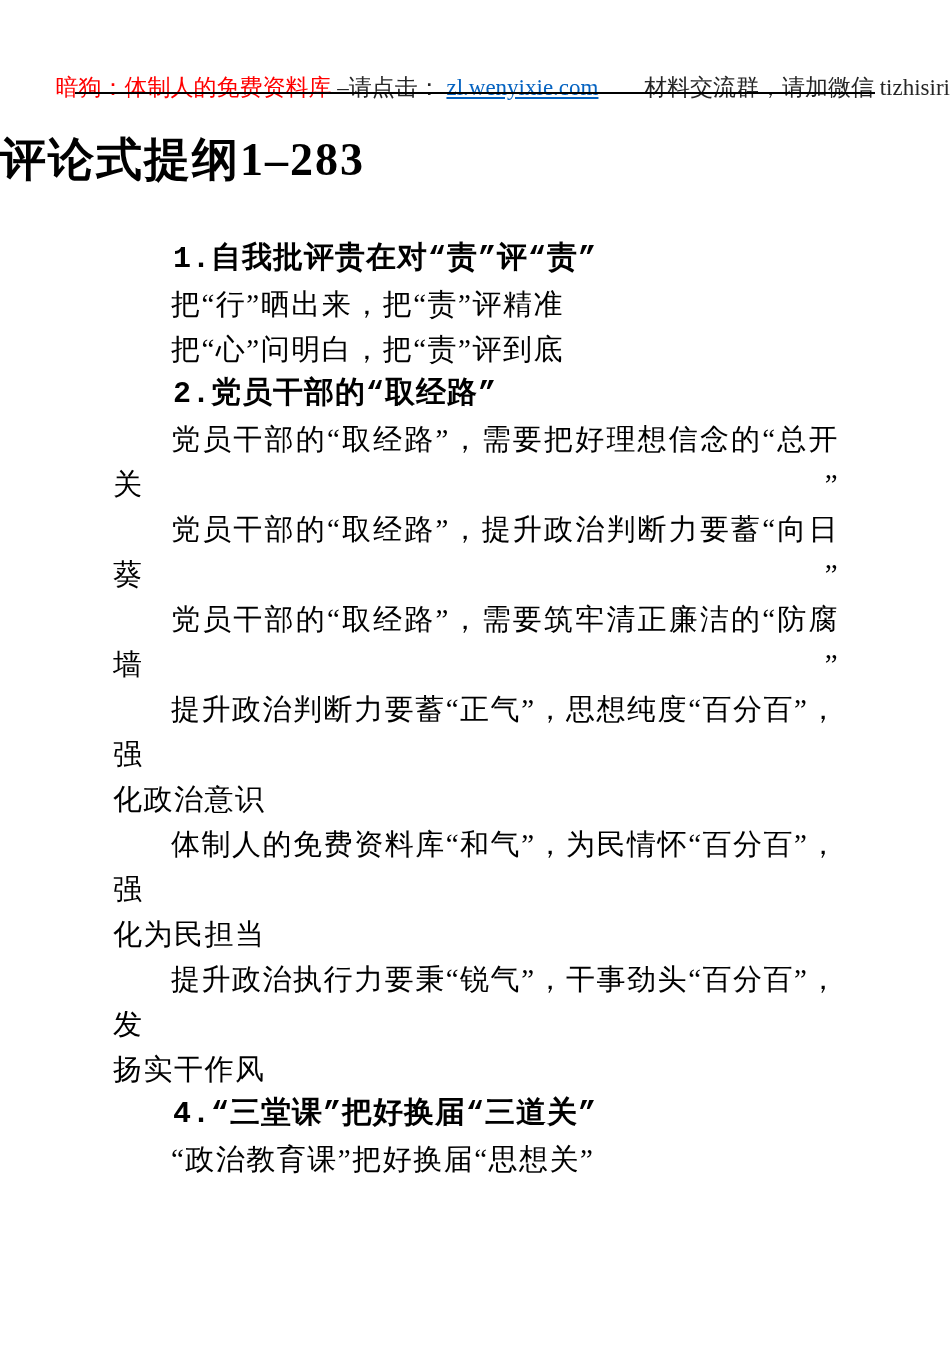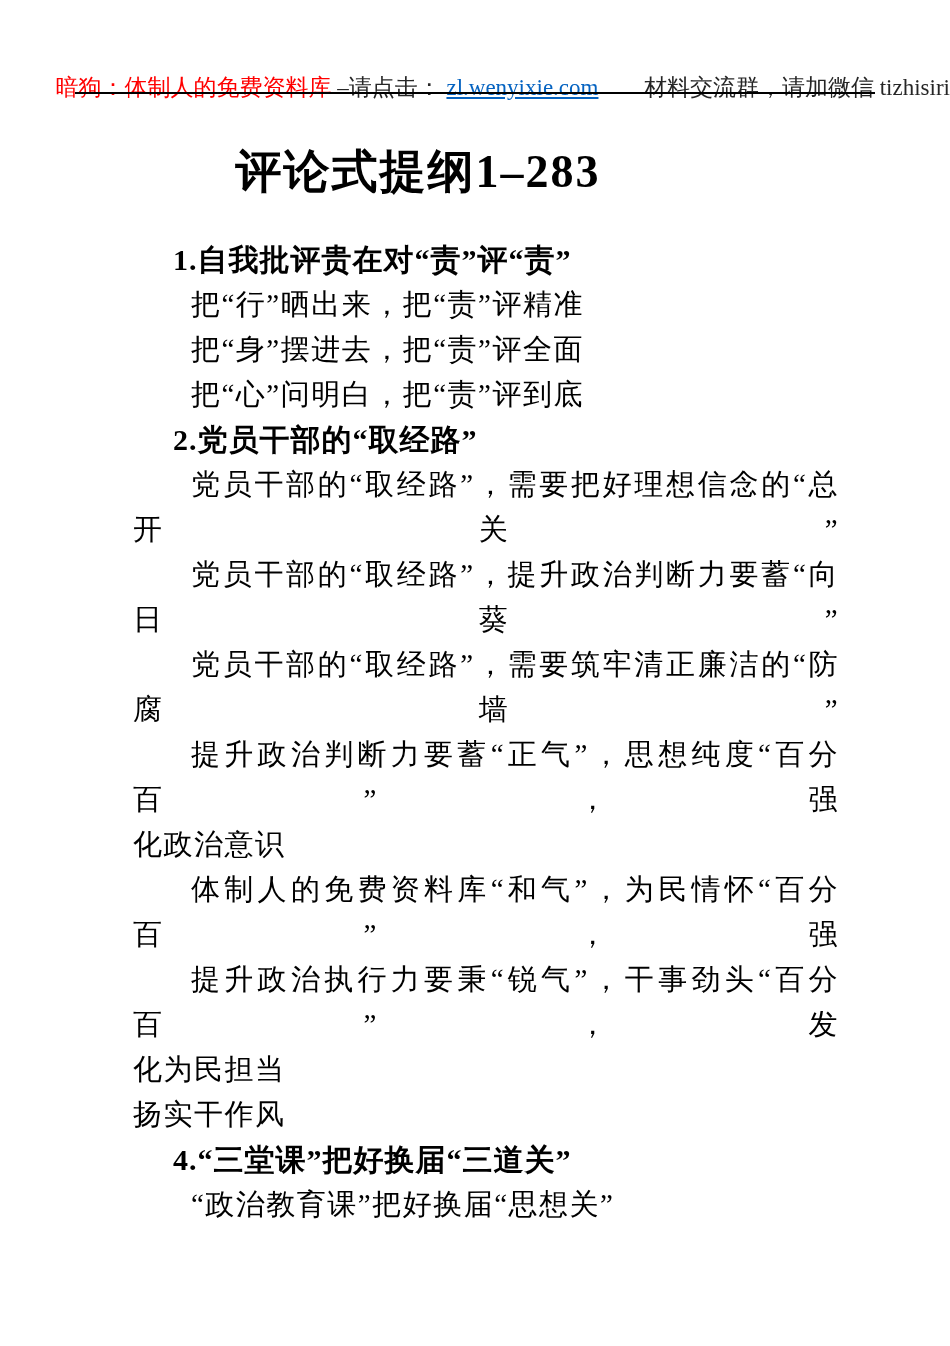--- a/index.html
+++ b/index.html
@@ -33,52 +33,51 @@
   .header-rule {
     position: absolute;
     top: 92px; left: 75px; width: 800px;
     border-top: 2.5px solid #000000;
   }
 
   
   .title {
     position: absolute;
     top: 128px; left: 0; width: 812px;
-    margin: 12px;
-    text-align: center;
+    margin: 0;
+    text-align: left;
     font-family: "Liberation Serif", serif;
     font-weight: bold;
     font-size: 46px;
     line-height: 64px;
     letter-spacing: 2px;
     color: #000000;
   }
 
   
   .content {
     position: absolute;
     top: 237px; left: 113px; width: 726px;
     color: #000000;
   }
   .h {
-    font-family: Liberation Serif, serif;
+    font-family: Liberation Mono, monospace;
     font-weight: bold;
     font-size: 30px;
     line-height: 45px;
     letter-spacing: 1px;
     text-indent: 2em;
     white-space: nowrap;
   }
   .ln {
     font-family: "Liberation Serif", serif;
     font-size: 29px;
     line-height: 45px;
     letter-spacing: 1.5px;
     text-indent: 2em;
-    margin-left: 20px;
   }
   .ln.spread {
     text-align: justify;
     text-align-last: justify;
   }
   .ln.cont { text-indent: 0; }
 </style>
 </head>
 <body>
 
@@ -92,32 +91,31 @@
     <span class="dark">材料交流群，请加微信 tizhisiri</span>
   </div>
   <div class="header-rule"></div>
 
   <h1 class="title">评论式提纲1–283</h1>
 
   <div class="content">
 
     <div class="h">1.自我批评贵在对“责”评“责”</div>
     <div class="ln">把“行”晒出来，把“责”评精准</div>
-    <div class="ln">把“身”摆进去，把“责”评全面</div>
     <div class="ln">把“心”问明白，把“责”评到底</div>
 
     <div class="h">2.党员干部的“取经路”</div>
     <div class="ln spread">党员干部的“取经路”，需要把好理想信念的“总开关”</div>
     <div class="ln spread">党员干部的“取经路”，提升政治判断力要蓄“向日葵”</div>
     <div class="ln spread">党员干部的“取经路”，需要筑牢清正廉洁的“防腐墙”</div>
 
     <div class="ln spread">提升政治判断力要蓄“正气”，思想纯度“百分百”，强</div>
     <div class="ln cont">化政治意识</div>
     <div class="ln spread">体制人的免费资料库“和气”，为民情怀“百分百”，强</div>
+    <div class="ln cont">化为民担当</div>
     <div class="ln spread">提升政治执行力要秉“锐气”，干事劲头“百分百”，发</div>
-    <div class="ln cont">化为民担当</div>
     <div class="ln cont">扬实干作风</div>
 
     <div class="h">4.“三堂课”把好换届“三道关”</div>
     <div class="ln">“政治教育课”把好换届“思想关”</div>
 
   </div>
 </div>
 
 </body></html>

